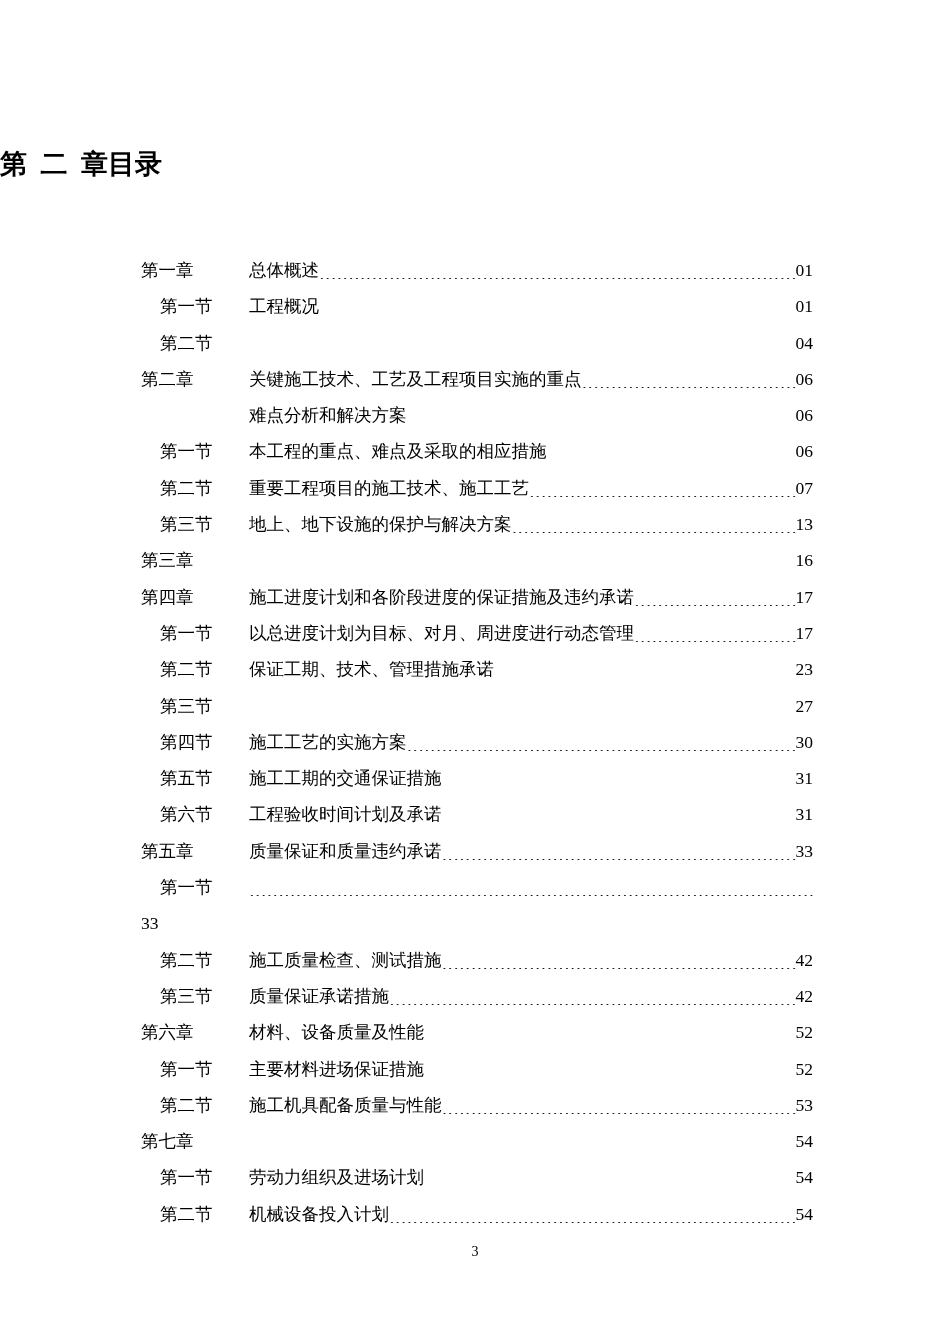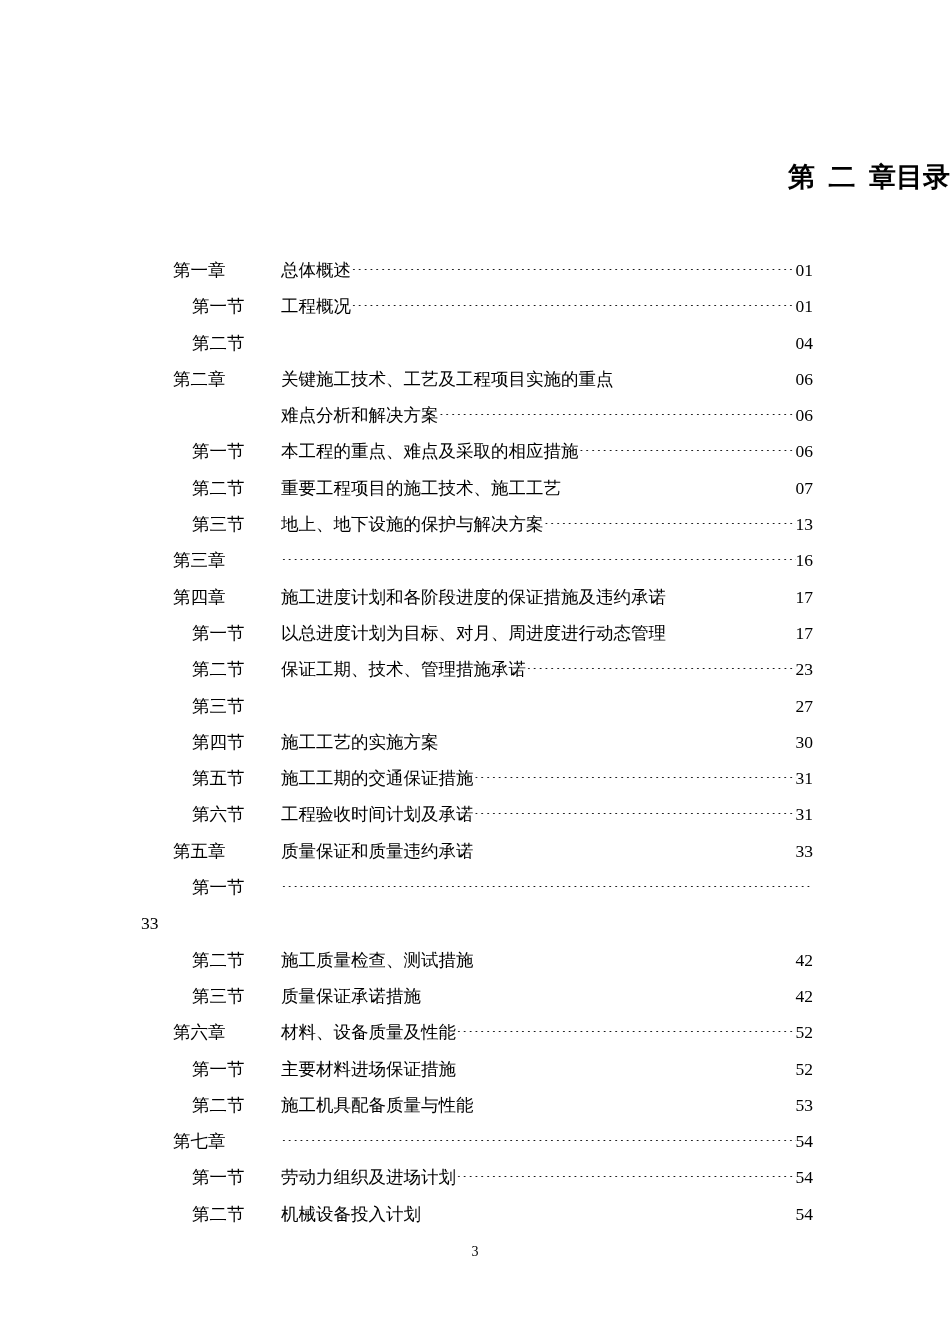--- a/index.html
+++ b/index.html
@@ -18,47 +18,46 @@
 
   .page {
     position: absolute;
     inset: 0;
     background: #ffffff;
   }
 
   
   .doc-title {
     position: absolute;
-    top: 160px;
+    top: 147px;
     left: 0;
     width: 950px;
-    text-align: right;
+    text-align: left;
     font-size: 27px;
     font-weight: bold;
     letter-spacing: 0px;
     line-height: 34px;
     white-space: pre;
   }
 
   
   .toc {
     position: absolute;
     top: 252px;
     left: 141px;
     width: 672px;
   }
 
   .toc-row {
     display: flex;
-    align-items: flex-start;
+    align-items: center;
     height: 36.3px;
     font-size: 17.5px;
     line-height: 36.3px;
     white-space: nowrap;
-    margin-left: 32px;
   }
 
   
   .toc-label {
     flex: 0 0 auto;
     width: 108px;
     text-align: left;
   }
   .toc-row.level-section .toc-label {
     padding-left: 19px;

